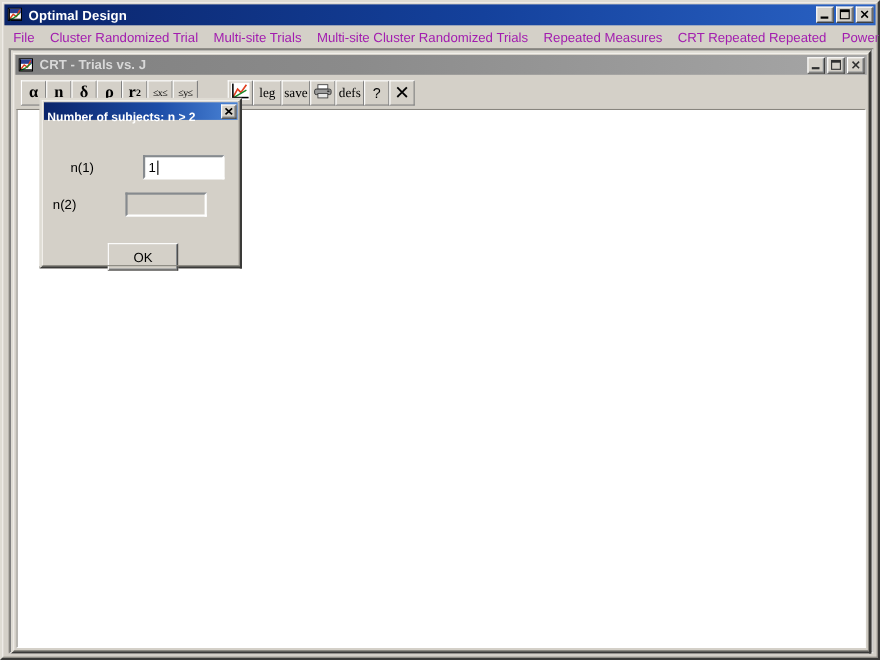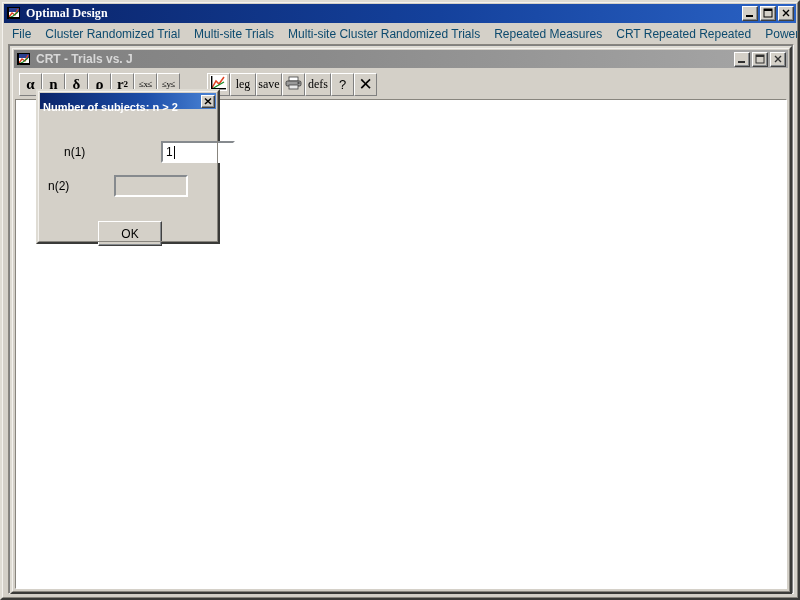--- a/index.html
+++ b/index.html
@@ -46,21 +46,20 @@
   .titlebar {
     position: absolute;
     left: 2px; top: 2px;
     width: 792px;
     height: 19px;
     background: linear-gradient(to right, #0a246a 0%, #14419c 55%, #2a62c4 100%);
     display: flex;
     align-items: center;
     padding: 0 1px 0 2px;
     box-sizing: border-box;
-    font-family: Liberation Serif, serif;
   }
   .title-icon {
     width: 16px; height: 15px;
     margin-right: 4px;
     flex: 0 0 auto;
     position: relative;
   }
   .title-text {
     color: #ffffff;
     font-size: 12px;
@@ -95,21 +94,21 @@
     left: 3px; top: 23px;
     width: 790px;
     height: 19px;
     display: flex;
     align-items: center;
     background: #d4d0c8;
   }
   .menuitem {
     padding: 2px 7px 3px 7px;
     font-size: 12px;
-    color: #0c4a6e;
+    color: #a21caf;
     white-space: nowrap;
     line-height: 13px;
   }
 
   
   #mdi-client {
     position: absolute;
     left: 6px; top: 42px;
     width: 786px;
     height: 550px;
@@ -471,21 +470,21 @@
       <span class="dlg-title-text">Number of subjects: n &gt; 2</span>
       <span class="dlg-close">
         <svg width="12" height="11" viewBox="0 0 12 11">
             <path d="M3,2.5 L9,8 M9,2.5 L3,8" stroke="#000" stroke-width="1.5"></path>
           </svg>
       </span>
     </div>
 
     <div class="dlg-body">
 
-      <div class="field-row" style="left:24px; top:30px;gap:31px;">
+      <div class="field-row" style="left:24px; top:30px;">
         <span class="field-label">n(1)</span>
         <span class="textbox" style="margin-left:26px;">
             <span>1</span>
             <span class="caret"></span>
           </span>
       </div>
 
       <div class="field-row" style="left:8px; top:64px;">
         <span class="field-label">n(2)</span>
         <span class="textbox disabled" style="margin-left:26px;">

